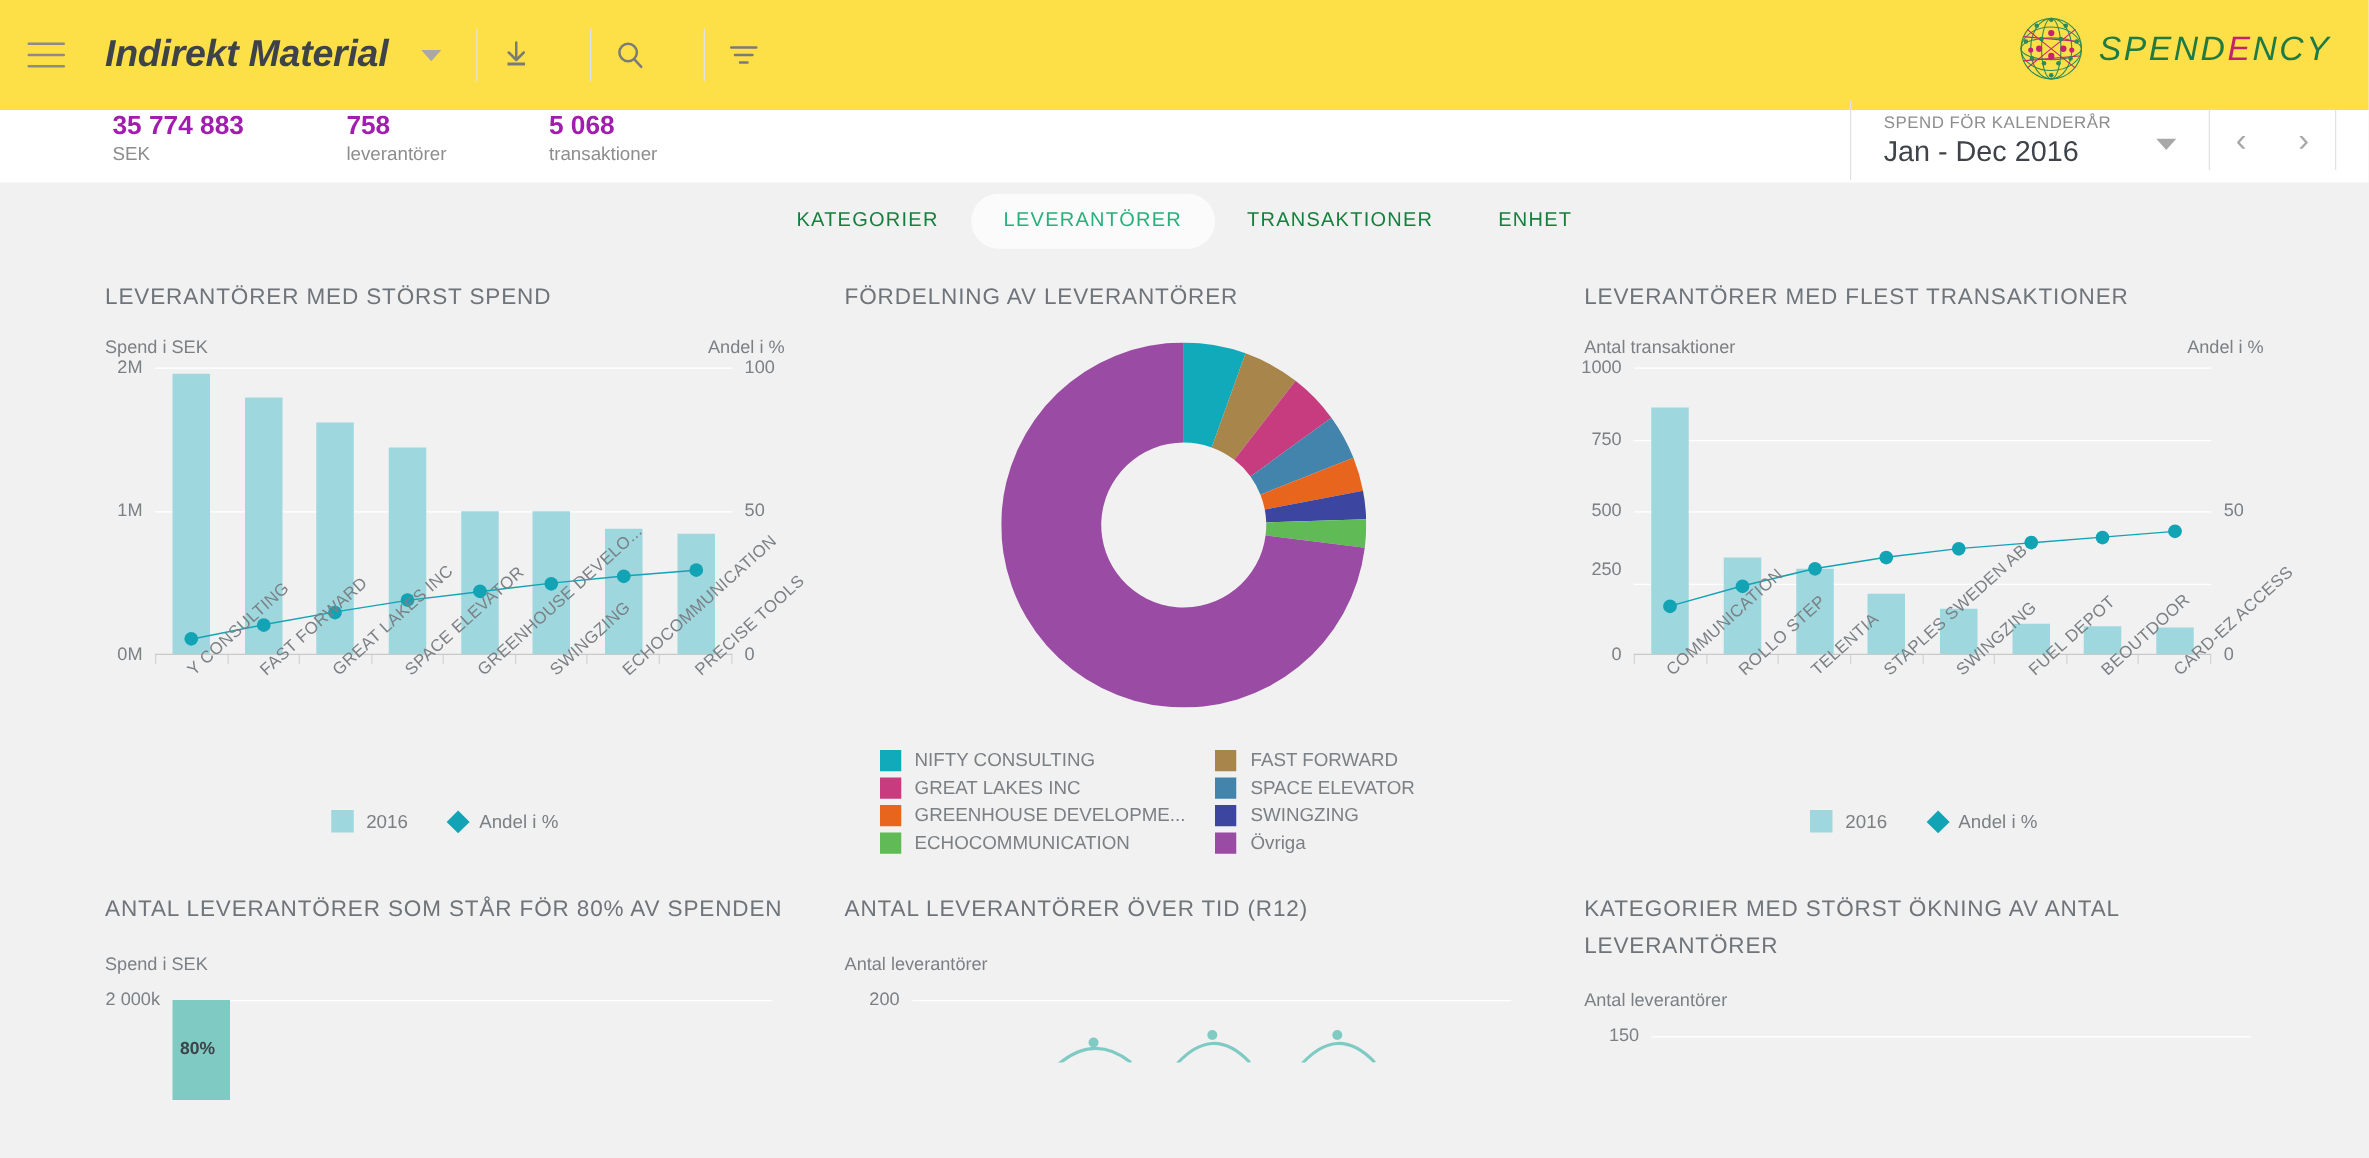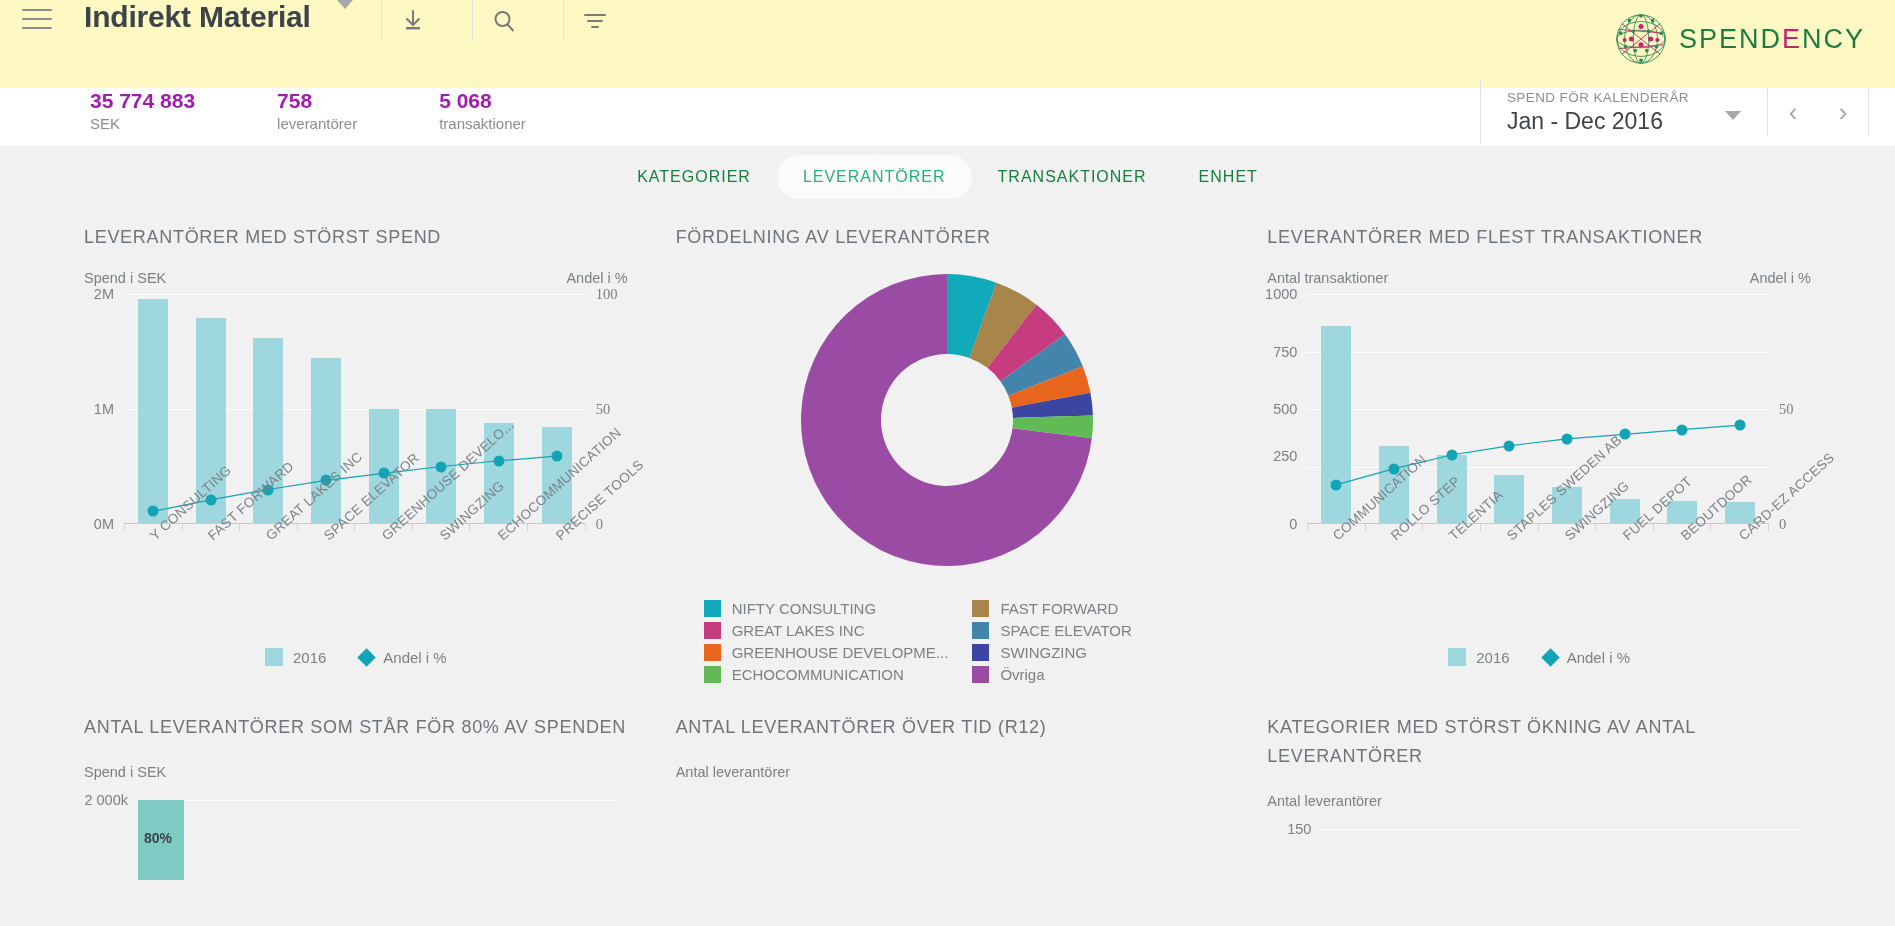--- a/index.html
+++ b/index.html
@@ -6,24 +6,26 @@
   html, body {
     width: 1895px; height: 926px;
     font-family: "Liberation Sans", sans-serif;
     background: #f1f1f1;
     overflow: hidden;
   }
 
   
   .topbar {
     height: 88px;
-    background: #fef9c3;
+    background: #fde047;
     display: flex;
+    align-items: center;
     padding: 0 26px 0 18px;
     position: relative;
+    font-style: italic;
   }
   .hamburger {
     width: 38px; height: 38px;
     display: flex; flex-direction: column; justify-content: center;
     gap: 7px; cursor: pointer; margin-right: 28px; padding: 0 4px;
   }
   .hamburger span { display: block; height: 2px; background: #8b8b8b; border-radius: 1px; }
 
   .app-title {
     font-size: 30px; font-weight: bold; color: #3d4349;
@@ -108,21 +110,21 @@
   .combo { position: relative; height: 230px; }
   .plot {
     position: absolute; left: 40px; right: 42px; top: 0; bottom: 0;
   }
   .gridline { position: absolute; left: 0; right: 0; height: 1px; background: #ffffff; }
   .ytick {
     position: absolute; font-size: 14.5px; color: #7b8085;
     transform: translateY(-50%); white-space: nowrap;
   }
   .ytick.left { right: 100%; padding-right: 10px; text-align: right; }
-  .ytick.right { left: 100%; padding-left: 10px; font-family: Liberation Serif, serif; }
+  .ytick.right { left: 100%; padding-left: 10px; }
   .bars { position: absolute; inset: 0; display: flex; align-items: flex-end; }
   .barcell { flex: 1; display: flex; justify-content: center; align-items: flex-end; height: 100%; }
   .bar { width: 52%; background: #9ed8de; }
   .lineoverlay { position: absolute; inset: 0; overflow: visible; }
   .axisline { position: absolute; left: 0; right: 0; bottom: 0; height: 1px; background: #c9c9c9; }
   .tickmarks { position: absolute; left: 0; right: 0; bottom: -7px; display: flex; }
   .tickmarks > div { flex: 1; border-left: 1px solid #d3d3d3; height: 7px; }
   .tickmarks > div:last-child { border-right: 1px solid #d3d3d3; }
 
   .xlabels { position: relative; height: 110px; margin: 8px 40px 0 40px; }
@@ -536,20 +538,34 @@
         <div class="b-ytick">2 000k</div>
         <div class="b-bar"></div>
         <div class="b-bar-label">80%</div>
       </div>
     </div>
   </div>
 
   <div>
     <div class="b-title">ANTAL LEVERANTÖRER ÖVER TID (R12)</div>
     <div class="b-sub">Antal leverantörer</div>
+    <div class="b-chart">
+      <div class="b-plot">
+        <div class="b-gridline"></div>
+        <div class="b-ytick">200</div>
+        <svg width="100%" height="42" viewBox="0 0 430 42" style="position:absolute;top:8px;left:0">
+          <path d="M90 45 Q120 18 150 42" stroke="#7fcbc4" stroke-width="2.5" fill="none"></path>
+          <path d="M185 45 Q215 10 245 42" stroke="#7fcbc4" stroke-width="2.5" fill="none"></path>
+          <path d="M285 45 Q315 10 345 42" stroke="#7fcbc4" stroke-width="2.5" fill="none"></path>
+          <circle cx="120" cy="26" r="4" fill="#7fcbc4"></circle>
+          <circle cx="215" cy="20" r="4" fill="#7fcbc4"></circle>
+          <circle cx="315" cy="20" r="4" fill="#7fcbc4"></circle>
+        </svg>
+      </div>
+    </div>
   </div>
 
   <div>
     <div class="b-title">KATEGORIER MED STÖRST ÖKNING AV ANTAL</div>
     <div class="b-title">LEVERANTÖRER</div>
     <div class="b-sub">Antal leverantörer</div>
     <div class="b-chart" style="height:28px">
       <div class="b-plot">
         <div class="b-gridline"></div>
         <div class="b-ytick">150</div>

